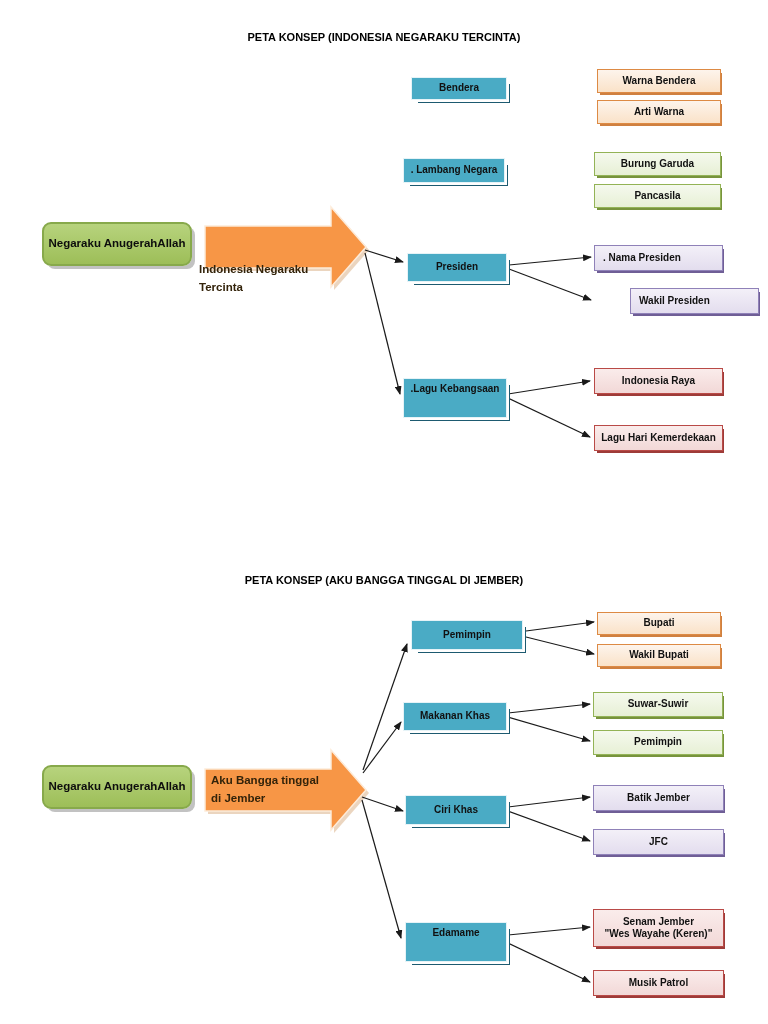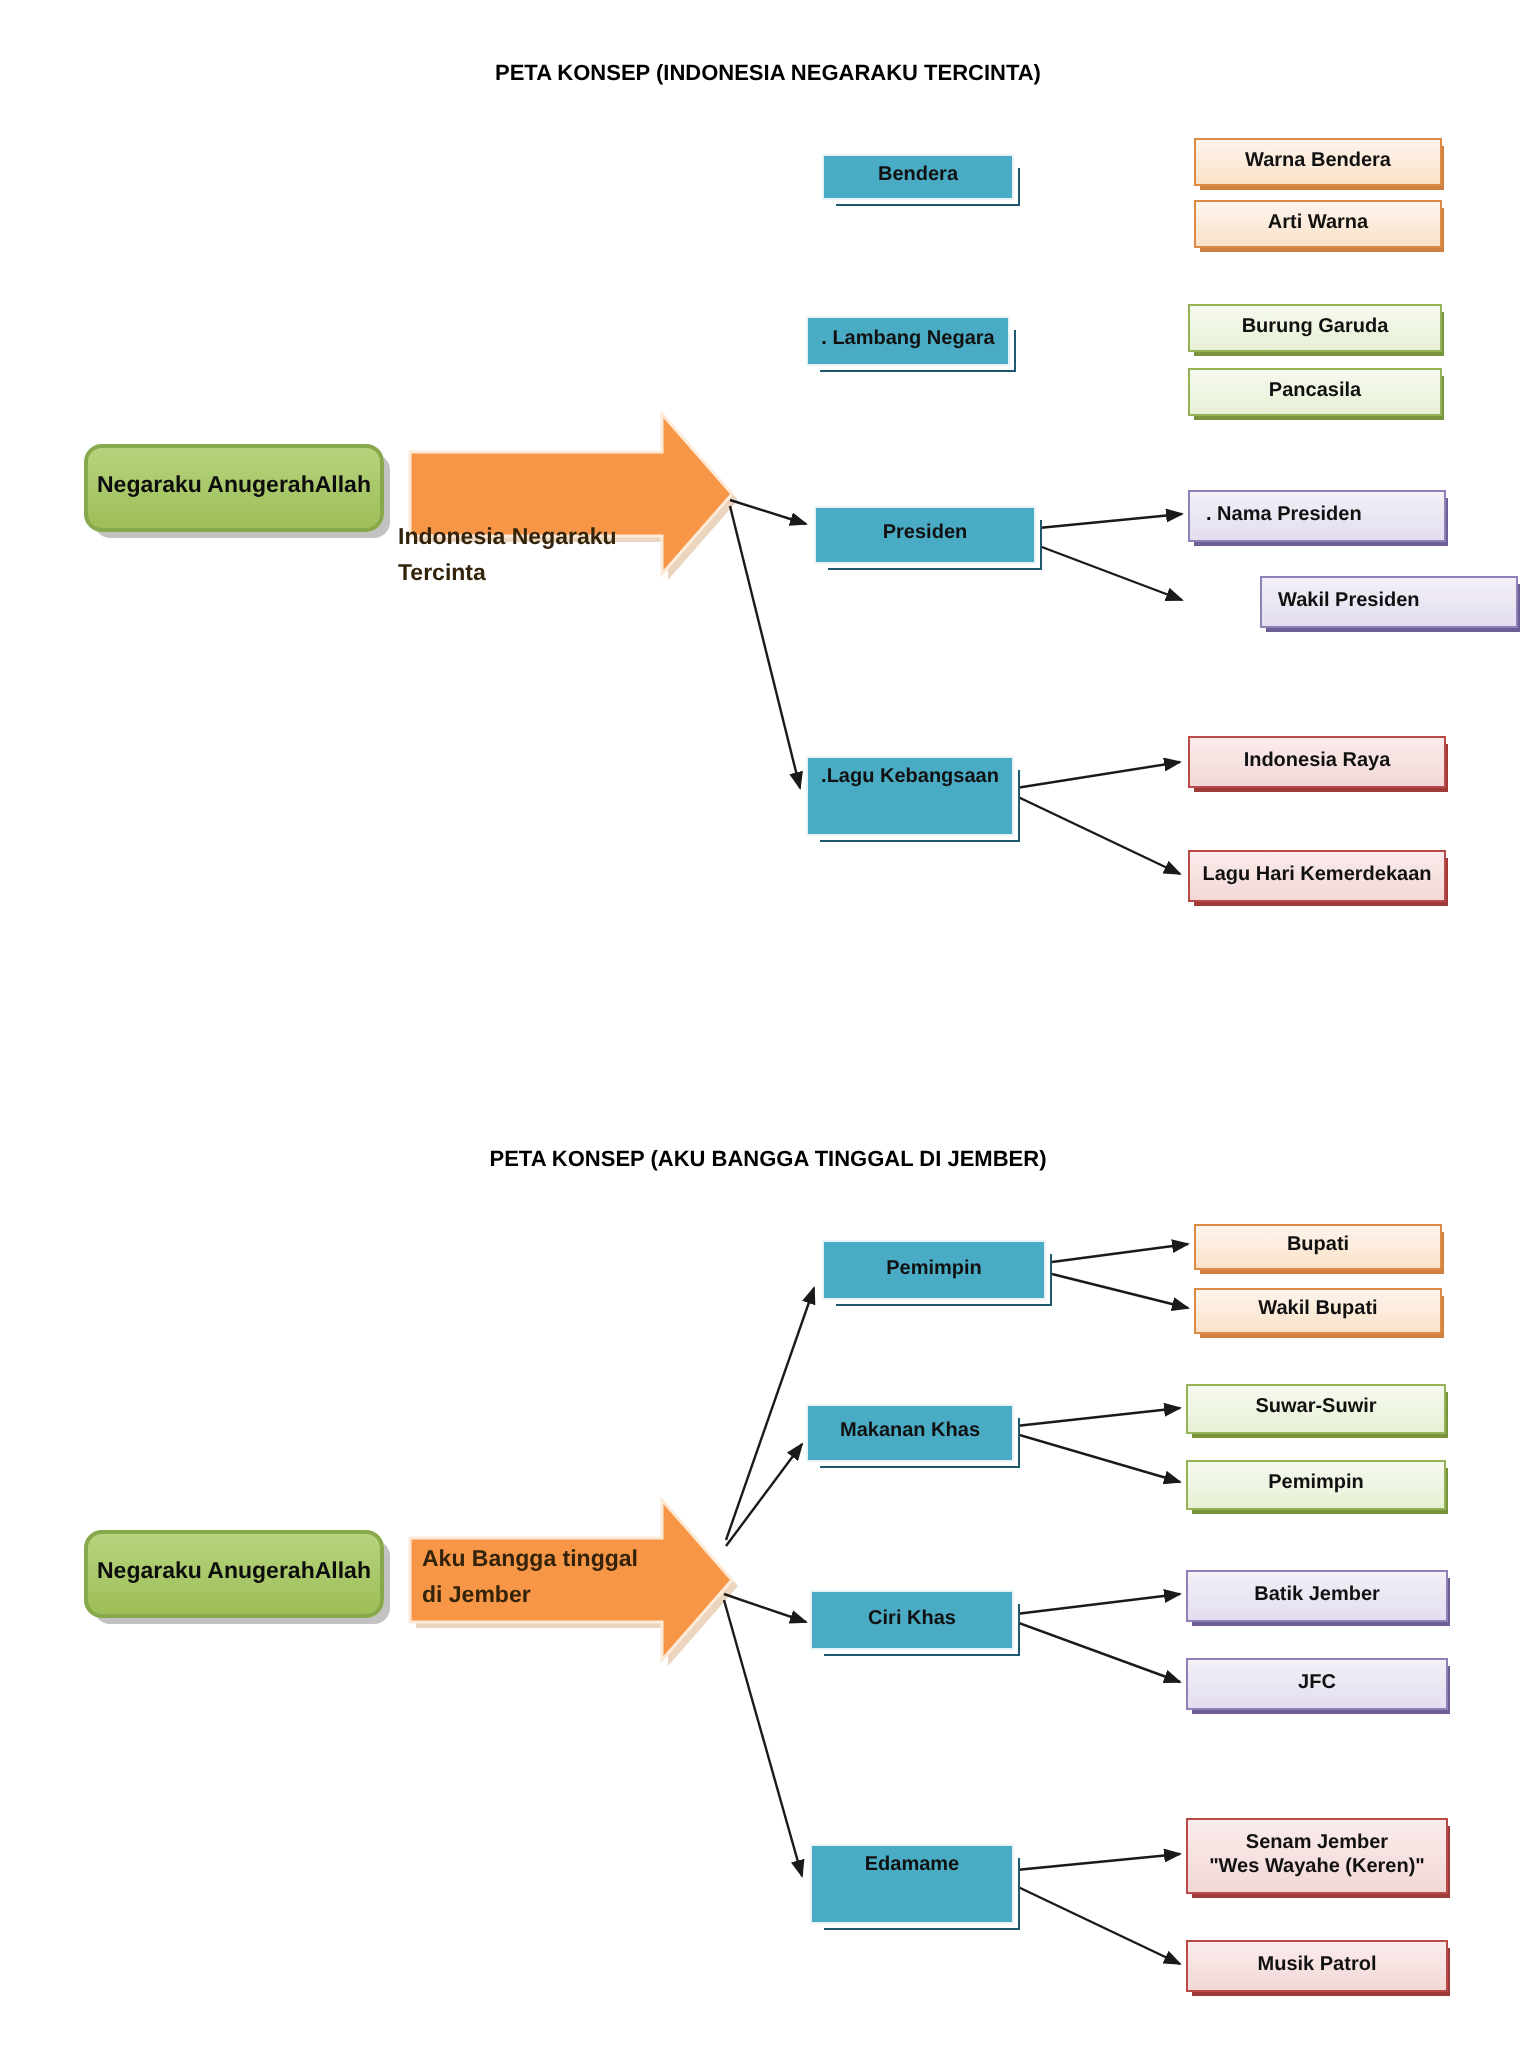--- a/index.html
+++ b/index.html
@@ -95,21 +95,21 @@
 
 <div class="box root-green" style="left:42px;top:222px;width:150px;height:44px;">
   <span>Negaraku Anugerah</span>
   <span>Allah</span>
 </div>
 <div class="arrow-label" style="left:199px;top:228px;width:120px;margin-top:32px;">
   <span>Indonesia Negaraku</span>
   <span>Tercinta</span>
 </div>
 
-<div class="box teal" style="left:407px;top:253px;width:111px;height:29px;">Presiden</div>
+<div class="box teal" style="left:407px;top:253px;width:100px;height:29px;">Presiden</div>
 <div class="box leaf leaf-purple align-left" style="left:594px;top:245px;width:129px;height:26px;">. Nama Presiden</div>
 <div class="box leaf leaf-purple align-left" style="left:594px;top:288px;width:129px;height:26px;margin-left:36px;">Wakil Presiden</div>
 
 <div class="box teal align-top" style="left:403px;top:378px;width:104px;height:40px;">.Lagu Kebangsaan</div>
 <div class="box leaf leaf-red" style="left:594px;top:368px;width:129px;height:26px;">Indonesia Raya</div>
 <div class="box leaf leaf-red" style="left:594px;top:425px;width:129px;height:26px;">Lagu Hari Kemerdekaan</div>
 
 <div class="title" style="top:574px;">PETA KONSEP (AKU BANGGA TINGGAL DI JEMBER)</div>
 
 <div class="box teal" style="left:411px;top:620px;width:112px;height:30px;">Pemimpin</div>

